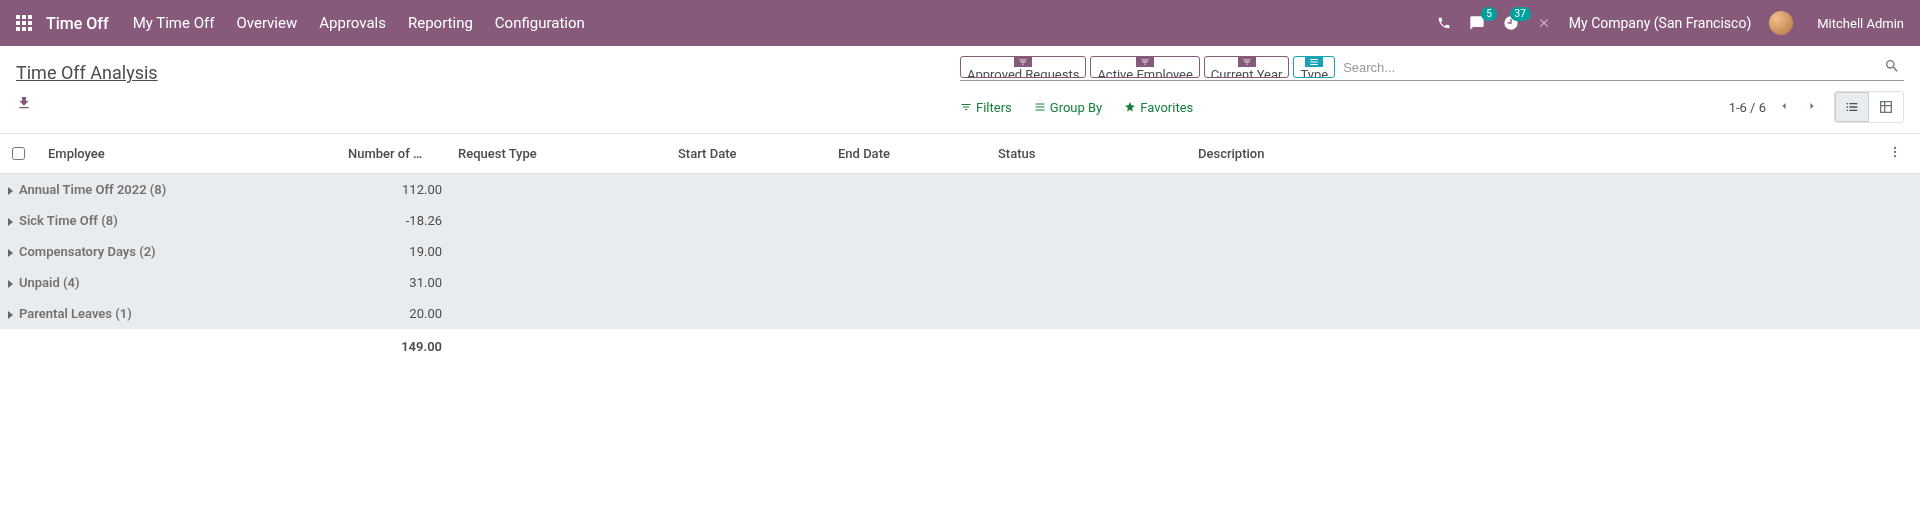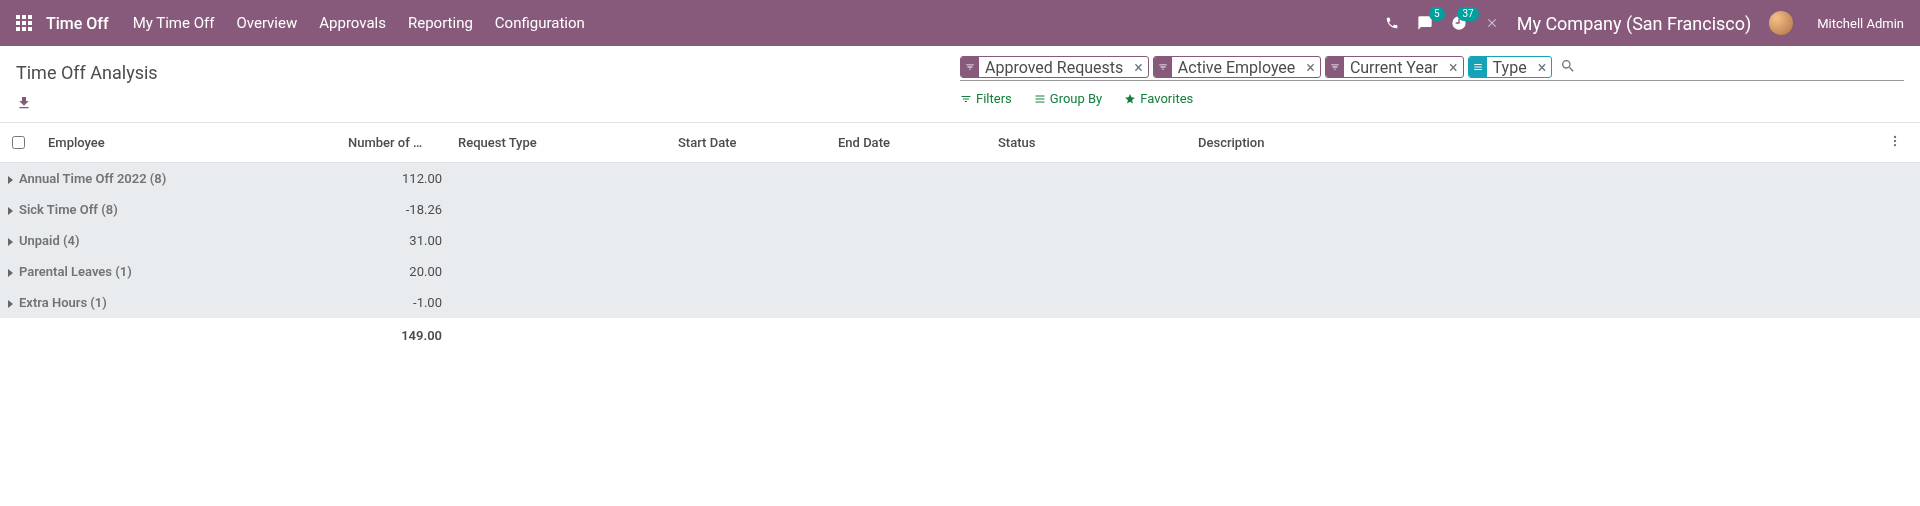--- a/index.html
+++ b/index.html
@@ -51,49 +51,50 @@
   .badge {
     position: absolute;
     top: -8px; right: -12px;
     background: var(--teal);
     color: #fff;
     border-radius: 10px;
     font-size: 10px;
     padding: 1px 5px;
     line-height: 1.2;
   }
-  .company { cursor: pointer; font-size: 18px; }
+  .company { cursor: pointer; font-size: 14px; }
   .user { display: flex; align-items: center; gap: 24px; cursor: pointer; font-size: 13px;}
   .avatar {
     width: 24px; height: 24px; border-radius: 50%;
     background: radial-gradient(circle at 30% 30%, #f4c08a, #b07241);
     display:inline-block;
   }
 
   
   .control-panel {
     display: flex;
     align-items: flex-start;
     padding: 10px 16px 0 16px;
     border-bottom: 1px solid var(--border-color);
   }
   .cp-left { flex: 0 0 50%; }
-  .title { font-size: 18px; color: #4c4c4c; margin: 6px 0 12px 0; }
+  .title { font-size: 18px; color: #4c4c4c; margin: 6px 0 12px 0; text-decoration: underline; }
   .cp-toolbar { margin-bottom: 8px; }
   .download-icon { color: var(--primary-color); cursor:pointer; }
 
   .cp-right { flex: 1; display:flex; flex-direction: column; }
   .search-row { display:flex; align-items:center; gap:4px; border-bottom:1px solid #999; padding-bottom:2px;}
   .facet {
     display:inline-flex; align-items:center;
     border:1px solid var(--primary-color);
     border-radius:3px;
     overflow:hidden;
-    font-size:16px;
+    font-size:13px;
     height:22px;
+    flex-direction:column;
   }
   .facet .facet-icon {
     background: var(--primary-color);
     color:#fff;
     width:18px; height:100%;
     display:flex; align-items:center; justify-content:center;
   }
   .facet.group .facet-icon { background: #17a2b8; }
   .facet.group { border-color:#17a2b8; }
   .facet .facet-label { padding: 0 6px; color:#4c4c4c;}
@@ -255,20 +256,21 @@
       </span>
       <span class="facet group">
         <span class="facet-icon">
           <svg width="10" height="10" viewBox="0 0 24 24" fill="#fff">
               <path d="M3 5h18v2H3zM3 11h18v2H3zM3 17h18v2H3z"></path>
             </svg>
         </span>
         <span class="facet-label">Type</span>
         <span class="facet-remove">×</span>
       </span>
+      <input class="search-input" placeholder="Search..." style="">
       <span class="search-btn">
         <svg width="16" height="16" viewBox="0 0 24 24" fill="currentColor">
             <path d="M15.5 14h-.8l-.3-.3A6.5 6.5 0 0016 9.5 6.5 6.5 0 109.5 16c1.6 0 3.1-.6 4.2-1.6l.3.3v.8l5 5 1.5-1.5-5-5zM9.5 14A4.5 4.5 0 119.5 5a4.5 4.5 0 010 9z"></path>
           </svg>
       </span>
     </div>
     <div class="filter-row">
       <span class="filter-btn">
         <svg width="12" height="12" viewBox="0 0 24 24" fill="currentColor">
             <path d="M10 18h4v-2h-4v2zM3 6v2h18V6H3zm3 7h12v-2H6v2z"></path>
@@ -280,20 +282,47 @@
             <path d="M3 5h18v2H3zM3 11h18v2H3zM3 17h18v2H3z"></path>
           </svg>
         <span>Group By</span>
       </span>
       <span class="filter-btn">
         <svg width="12" height="12" viewBox="0 0 24 24" fill="currentColor">
             <path d="M12 17.3L6.2 21l1.6-6.8L2 9.3l7-.6L12 2l3 6.7 7 .6-5.8 4.9L17.8 21z"></path>
           </svg>
         <span>Favorites</span>
       </span>
+      <div class="filter-right">
+        <div class="pager">
+          <span>1-6 / 6</span>
+          <span class="pager-arrow">
+            <svg width="12" height="12" viewBox="0 0 24 24" fill="currentColor">
+                <path d="M15 6l-6 6 6 6V6z"></path>
+              </svg>
+          </span>
+          <span class="pager-arrow">
+            <svg width="12" height="12" viewBox="0 0 24 24" fill="currentColor">
+                <path d="M9 6l6 6-6 6V6z"></path>
+              </svg>
+          </span>
+        </div>
+        <div class="view-switch">
+          <div class="view-btn active">
+            <svg width="16" height="16" viewBox="0 0 24 24" fill="currentColor">
+                <path d="M4 6h2v2H4zM8 6h12v2H8zM4 11h2v2H4zM8 11h12v2H8zM4 16h2v2H4zM8 16h12v2H8z"></path>
+              </svg>
+          </div>
+          <div class="view-btn">
+            <svg width="16" height="16" viewBox="0 0 24 24" fill="currentColor">
+                <path d="M3 3h18v18H3V3zm2 2v4h4V5H5zm6 0v4h8V5h-8zM5 11v8h4v-8H5zm6 0v8h8v-8h-8z"></path>
+              </svg>
+          </div>
+        </div>
+      </div>
     </div>
   </div>
 </div>
 
 <table class="list-table">
   <thead>
     <tr>
       <th class="col-check"><input type="checkbox" style=""></th>
       <th class="col-emp">Employee</th>
       <th class="col-days">Number of …</th>
@@ -318,32 +347,32 @@
         <td colspan="2"><span class="caret"></span><span class="group-label">Annual Time Off 2022 (8)</span></td>
         <td class="num">112.00</td>
         <td colspan="6"></td>
       </tr>
       <tr class="group-row">
         <td colspan="2"><span class="caret"></span><span class="group-label">Sick Time Off (8)</span></td>
         <td class="num">-18.26</td>
         <td colspan="6"></td>
       </tr>
       <tr class="group-row">
+        <td colspan="2"><span class="caret"></span><span class="group-label">Compensatory Days (2)</span></td>
+        <td class="num">19.00</td>
+        <td colspan="6"></td>
+      </tr>
+      <tr class="group-row">
         <td colspan="2"><span class="caret"></span><span class="group-label">Unpaid (4)</span></td>
         <td class="num">31.00</td>
         <td colspan="6"></td>
       </tr>
       <tr class="group-row">
         <td colspan="2"><span class="caret"></span><span class="group-label">Parental Leaves (1)</span></td>
         <td class="num">20.00</td>
-        <td colspan="6"></td>
-      </tr>
-      <tr class="group-row">
-        <td colspan="2"><span class="caret"></span><span class="group-label">Extra Hours (1)</span></td>
-        <td class="num">-1.00</td>
         <td colspan="6"></td>
       </tr>
     </tbody>
   <tbody class="totals">
     <tr>
       <td></td>
       <td></td>
       <td class="num">149.00</td>
       <td colspan="6"></td>
     </tr>

